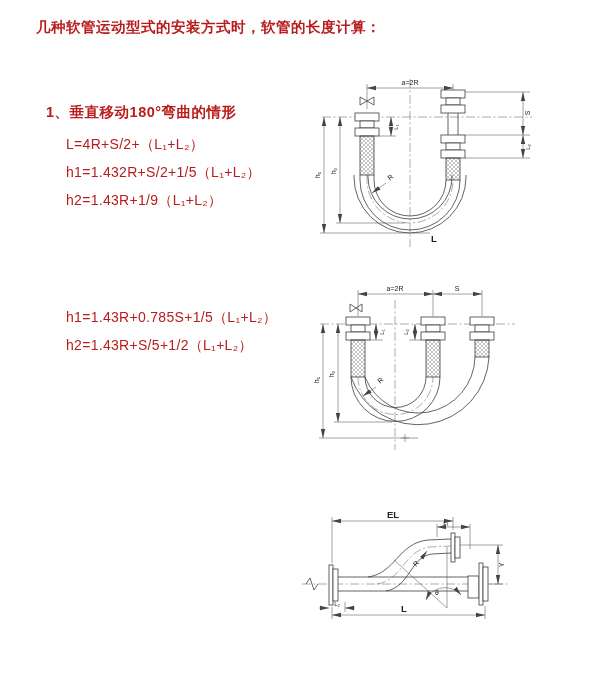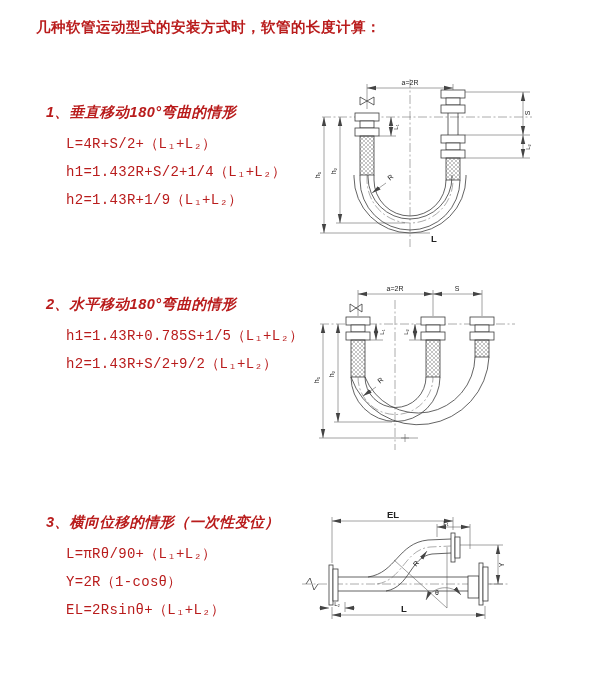--- a/index.html
+++ b/index.html
@@ -2,23 +2,23 @@
 <html><head>
 <meta charset="utf-8">
 <style>
   html,body{margin:0;padding:0;background:#fff;}
   .page{
     position:relative;width:600px;height:633px;background:#ffffff;overflow:hidden;
     font-family:"Liberation Sans","DejaVu Sans",sans-serif;color:#b91c1c;padding-left:12px;
   }
   .title{position:absolute;left:36px;top:18px;font-size:14.5px;font-weight:700;letter-spacing:.5px;white-space:nowrap;}
   .section{position:absolute;left:46px;}
-  .sec-heading{font-size:14.5px;font-weight:700;white-space:nowrap;letter-spacing:.5px;font-style:italic;}
+  .sec-heading{font-size:14.5px;font-weight:700;white-space:nowrap;letter-spacing:.5px;}
   .formulas{margin:8px 0 0 20px;}
-  .formula{font-size:14px;line-height:28px;white-space:nowrap;letter-spacing:.3px;font-family:Liberation Mono, monospace;}
+  .formula{font-size:14px;line-height:28px;white-space:nowrap;letter-spacing:.3px;}
   svg.diag{position:absolute;}
   .diag .ln{stroke:#3c3c3c;stroke-width:.8;fill:none;}
   .diag rect{stroke:#3c3c3c;stroke-width:.8;fill:#ffffff;}
   .diag rect.braid{fill:url(#hatch);}
   .diag .dim,.diag .ext{stroke:#555;stroke-width:.55;fill:none;}
   .diag .cl{stroke:#666;stroke-width:.55;fill:none;stroke-dasharray:9 2.5 2 2.5;}
   .diag text{font-size:7px;fill:#222;text-anchor:middle;font-family:"Liberation Sans","DejaVu Sans",sans-serif;}
   .diag text.sm{font-size:6px;}
   .diag text.lbl-big{font-size:9.5px;font-weight:700;}
 </style>
@@ -37,21 +37,21 @@
 </svg>
 
 <div class="page">
 
   <div class="title">几种软管运动型式的安装方式时，软管的长度计算：</div>
 
   <section class="section" style="top:103px">
     <div class="sec-heading">1、垂直移动180°弯曲的情形</div>
     <div class="formulas">
       <div class="formula">L=4R+S/2+（L₁+L₂）</div>
-      <div class="formula">h1=1.432R+S/2+1/4（L₁+L₂）</div>
+      <div class="formula">h1=1.432R+S/2+1/5（L₁+L₂）</div>
       <div class="formula">h2=1.43R+1/9（L₁+L₂）</div>
     </div>
   </section>
 
   <svg class="diag" style="left:310px;top:75px" width="270" height="180" viewBox="0 0 270 180">
     <g>
       <line class="cl" x1="100" y1="4" x2="100" y2="172"></line>
       <line class="cl" x1="12" y1="42" x2="222" y2="42"></line>
     </g>
     <g>
@@ -110,24 +110,23 @@
       <line class="ext" x1="10" y1="158" x2="120" y2="158"></line>
       <line class="dim" x1="30" y1="42" x2="30" y2="148" marker-start="url(#ah)" marker-end="url(#ah)"></line>
       <line class="ext" x1="26" y1="148" x2="95" y2="148"></line>
     </g>
     <text transform="rotate(-90 10 100)" x="10" y="100">h₁</text>
     <text transform="rotate(-90 26 96)" x="26" y="96">h₂</text>
     <text class="lbl-big" x="124" y="167">L</text>
   </svg>
 
   <section class="section" style="top:295px">
-    <div class="sec-heading">2、水平移动180°弯曲的情形</div>
     <div class="formulas">
       <div class="formula">h1=1.43R+0.785S+1/5（L₁+L₂）</div>
-      <div class="formula">h2=1.43R+S/2+9/2（L₁+L₂）</div>
+      <div class="formula">h2=1.43R+S/5+1/2（L₁+L₂）</div>
     </div>
   </section>
 
   <svg class="diag" style="left:310px;top:282px" width="285" height="182" viewBox="0 0 285 182">
     <g>
       <line class="cl" x1="85" y1="18" x2="85" y2="168"></line>
       <line class="cl" x1="10" y1="42" x2="205" y2="42"></line>
     </g>
     <g>
       <line class="ext" x1="48" y1="34" x2="48" y2="8"></line>
@@ -183,28 +182,20 @@
       <line class="ext" x1="24" y1="140" x2="82" y2="140"></line>
     </g>
     <text transform="rotate(-90 9 98)" x="9" y="98">h₁</text>
     <text transform="rotate(-90 24 92)" x="24" y="92">h₂</text>
     <g>
       <line class="ext" x1="91" y1="156" x2="99" y2="156"></line>
       <line class="ext" x1="95" y1="152" x2="95" y2="160"></line>
     </g>
   </svg>
 
-  <section class="section" style="top:513px">
-    <div class="sec-heading">3、横向位移的情形（一次性变位）</div>
-    <div class="formulas">
-      <div class="formula">L=πRθ/90+（L₁+L₂）</div>
-      <div class="formula">Y=2R（1-cosθ）</div>
-      <div class="formula">EL=2Rsinθ+（L₁+L₂）</div>
-    </div>
-  </section>
 
   <svg class="diag" style="left:298px;top:505px" width="292" height="145" viewBox="0 0 292 145">
     <line class="cl" x1="4" y1="79" x2="212" y2="79"></line>
     <path class="ln" d="M8,79 L12,73 L16,85 L20,79"></path>
     <g>
       <rect x="31" y="60" width="4" height="40"></rect>
       <rect x="35" y="64" width="5" height="32"></rect>
     </g>
     <g>
       <line class="ln" x1="40" y1="72" x2="170" y2="72"></line>

